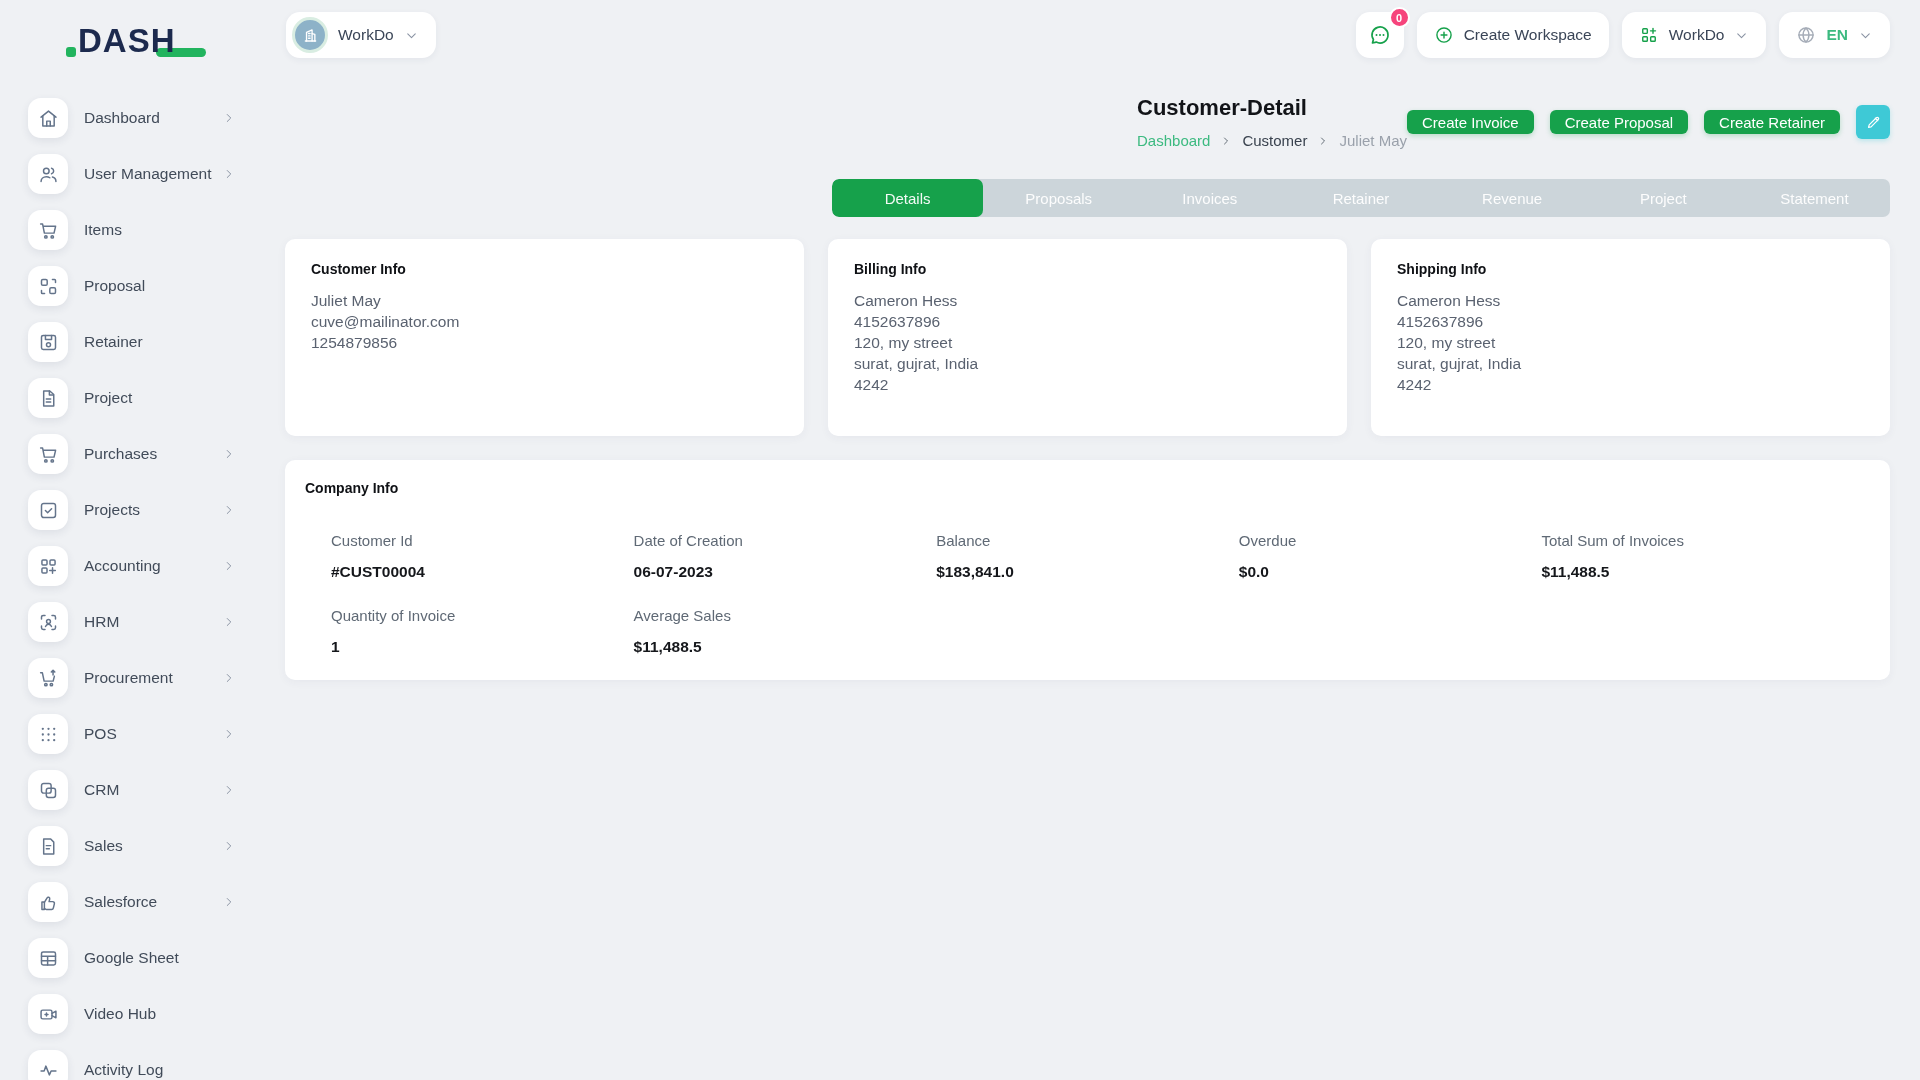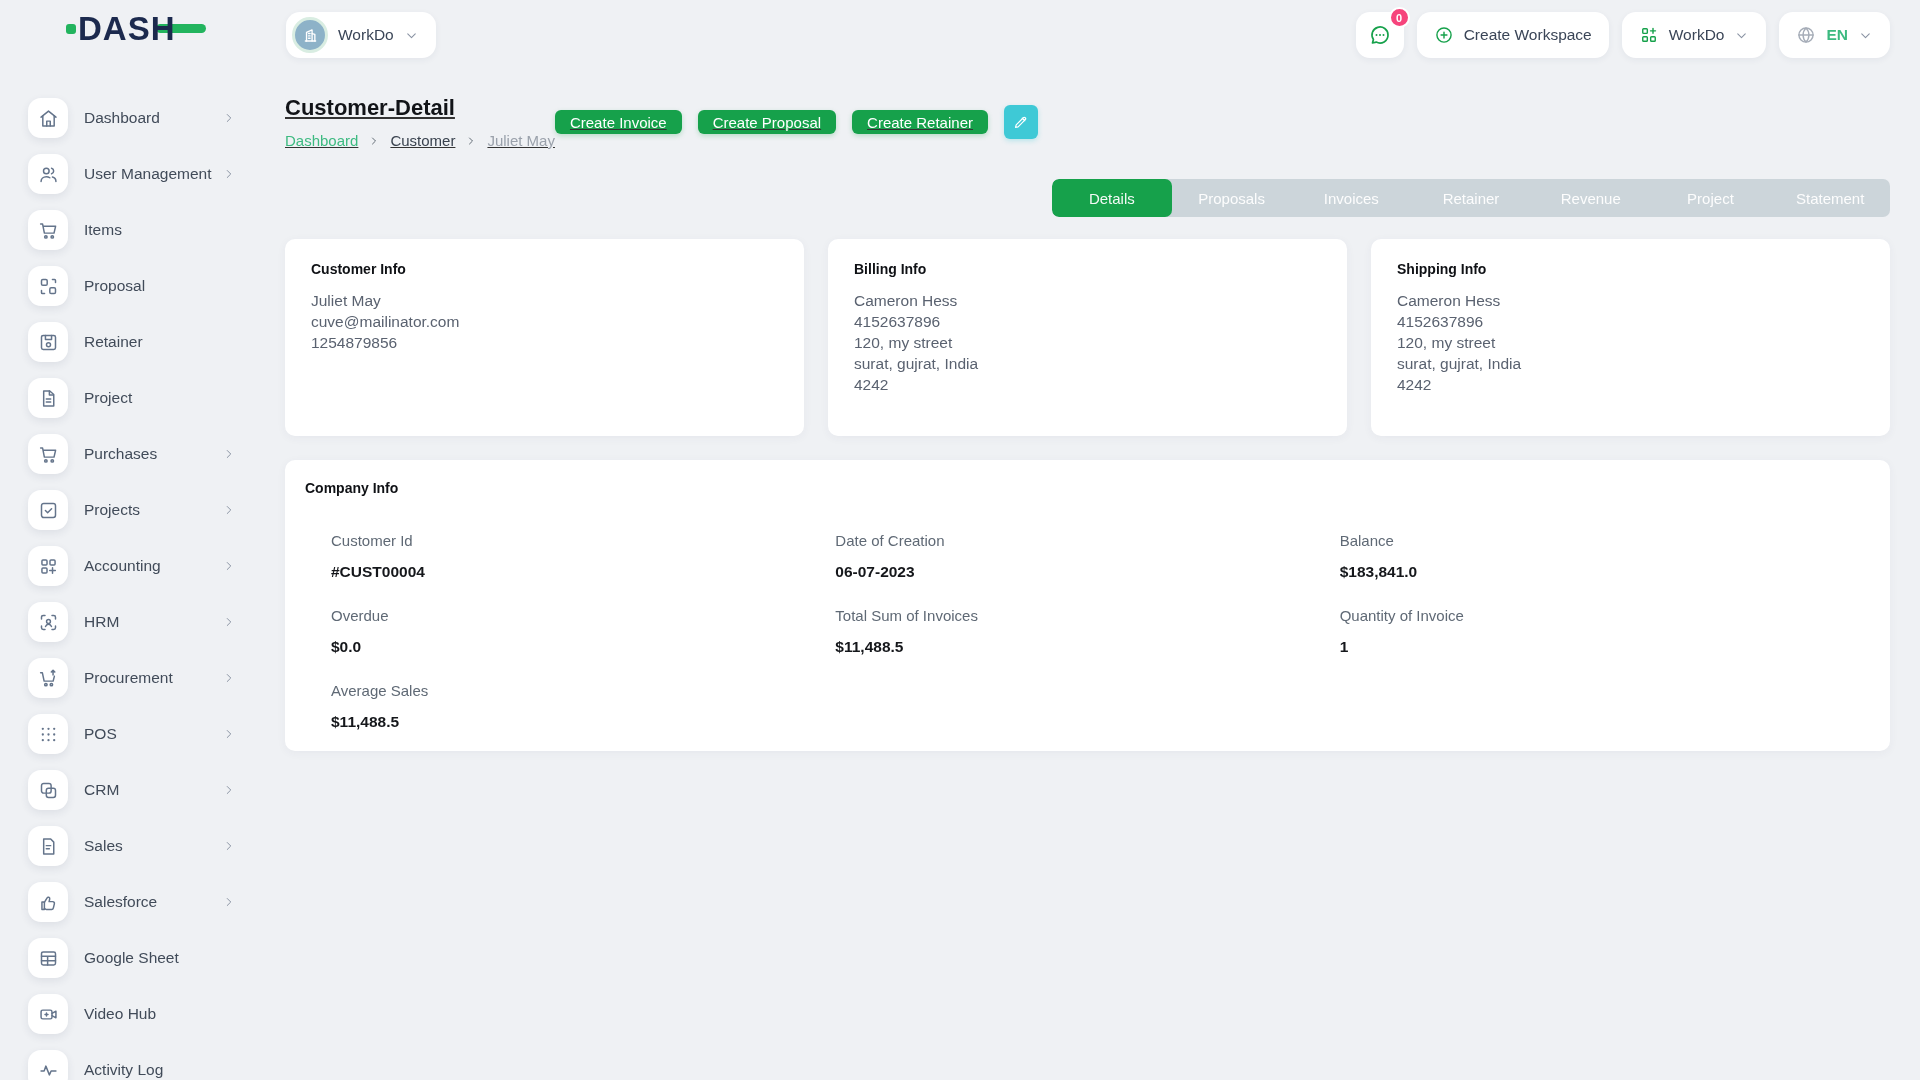--- a/index.html
+++ b/index.html
@@ -18,21 +18,21 @@
   body{
     width:1920px;height:1080px;overflow:hidden;position:relative;
     background:var(--bg);
     font-family:"Liberation Sans","DejaVu Sans",sans-serif;
     color:#333;
   }
   svg.ic{display:block;}
 
   
   .topbar{position:absolute;top:0;left:0;right:0;height:70px;}
-  .logo{position:absolute;left:66px;top:12px;display:flex;align-items:center;cursor:pointer;}
+  .logo{position:absolute;left:66px;top:24px;display:flex;align-items:flex-end;cursor:pointer;}
   .logo-dot{width:10px;height:10px;border-radius:3px;background:var(--logo-green);margin-right:2px;}
   .logo-text{font-size:33px;font-weight:800;letter-spacing:1px;color:var(--logo-navy);position:relative;z-index:1;line-height:1;}
   .logo-bar{width:50px;height:9px;border-radius:5px;background:var(--logo-green);margin-left:-20px;}
   .pill{
     background:#fff;border-radius:14px;height:46px;display:flex;align-items:center;
     padding:0 17px;gap:10px;cursor:pointer;box-shadow:0 2px 7px rgba(40,55,90,.06);
   }
   .pill-label{font-size:15.5px;font-weight:500;color:#3a4557;white-space:nowrap;}
   .pill-label.lang{color:var(--link-green);font-weight:600;}
   .ws-pill{position:absolute;left:286px;top:12px;padding-left:6px;}
@@ -65,21 +65,21 @@
     box-shadow:0 3px 8px rgba(40,60,90,.09);display:flex;align-items:center;justify-content:center;
     color:var(--icon-slate);
   }
   .icon-box svg{width:21px;height:21px;}
   .side-label{margin-left:16px;font-size:15.5px;font-weight:500;color:#414b59;flex:1;white-space:nowrap;}
   .side-chevron{color:#8b94a3;display:flex;}
   .side-chevron svg{width:14px;height:14px;}
 
   
   .main{position:absolute;left:260px;top:70px;right:0;bottom:0;padding:25px 30px 0 25px;}
-  .page-head{display:flex;justify-content:flex-start;align-items:center;text-decoration:underline;}
+  .page-head{display:flex;justify-content:flex-end;align-items:center;}
   .title{font-size:22px;font-weight:700;color:#121418;}
   .breadcrumb{margin-top:11px;display:flex;align-items:center;gap:10px;font-size:15px;}
   .crumb-link{color:var(--link-green);cursor:pointer;}
   .crumb-current{color:#39424e;cursor:pointer;}
   .crumb-muted{color:#9aa1ab;}
   .crumb-sep{color:#4a5560;display:flex;}
   .crumb-sep svg{width:12px;height:12px;}
   .actions{display:flex;gap:16px;align-items:center;}
   .btn-green{
     background:var(--primary-green);color:#fff;border:none;border-radius:6px;height:24px;
@@ -87,40 +87,40 @@
     font-family:inherit;box-shadow:0 2px 5px rgba(22,161,75,.25);
   }
   .btn-edit{
     background:var(--edit-cyan);color:#fff;border:none;border-radius:6px;width:34px;height:34px;
     display:flex;align-items:center;justify-content:center;cursor:pointer;
     box-shadow:0 2px 5px rgba(62,201,214,.3);
   }
   .btn-edit svg{width:17px;height:17px;}
 
   .tabbar{
-    margin-top:30px;margin-left:auto;width:838px;height:38px;background:var(--tabbar-bg);
+    margin-top:30px;margin-left:auto;width:1058px;height:38px;background:var(--tabbar-bg);
     border-radius:7px;display:flex;overflow:hidden;
   }
   .tab{
     flex:1;display:flex;align-items:center;justify-content:center;font-size:15px;
     color:rgba(255,255,255,.95);cursor:pointer;
   }
   .tab.active{background:var(--primary-green);border-radius:7px;font-weight:500;}
 
   .cards{display:flex;gap:24px;margin-top:22px;}
   .card{
     background:#fff;border-radius:10px;padding:22px 26px;box-shadow:0 2px 10px rgba(50,60,90,.05);
   }
   .cards .card{flex:1;height:197px;}
   .card-title{font-size:14px;font-weight:700;color:#0f1115;}
   .card-lines{margin-top:13px;}
   .card-line{font-size:15.5px;color:#5a6270;line-height:21px;}
   .company-card{margin-top:24px;min-height:220px;padding:20px;}
   .company-grid{
-    display:grid;grid-template-columns:repeat(3,1fr);row-gap:26px;
+    display:grid;grid-template-columns:repeat(5,1fr);row-gap:26px;
     margin-top:36px;padding:0 26px;
   }
   .field-label{font-size:15px;color:#5f6975;}
   .field-value{font-size:15.5px;font-weight:700;color:#15171b;margin-top:14px;}
 </style>
 </head>
 <body>
 
 <div class="topbar">
   <div class="logo">

